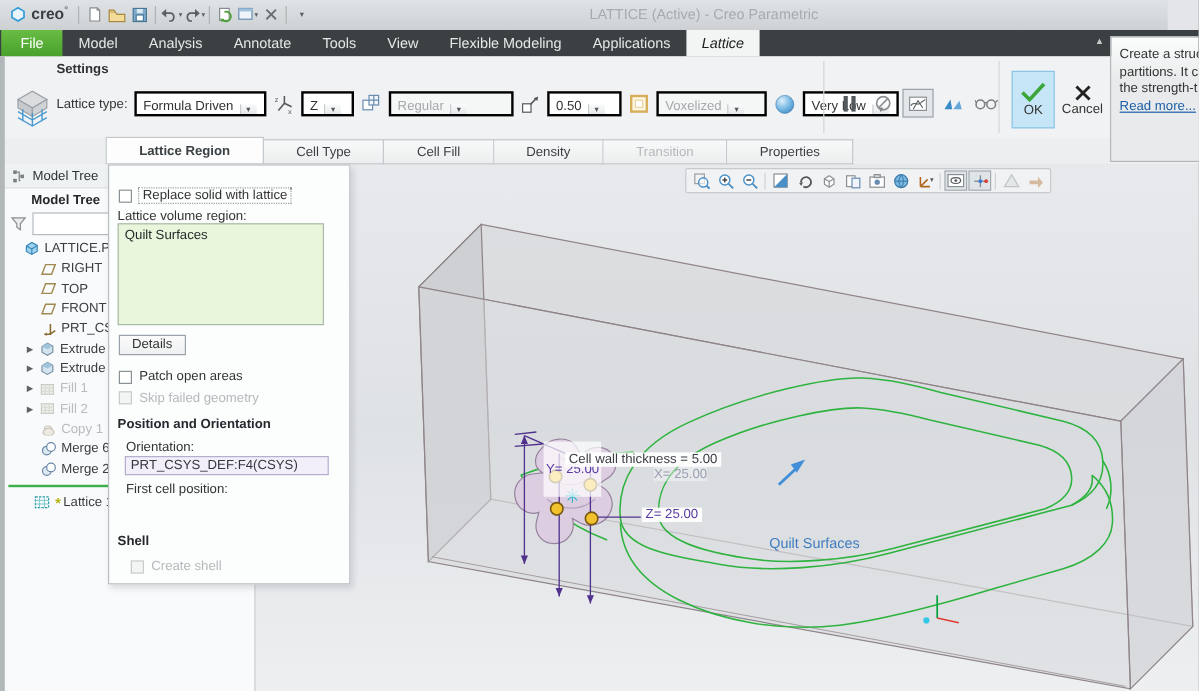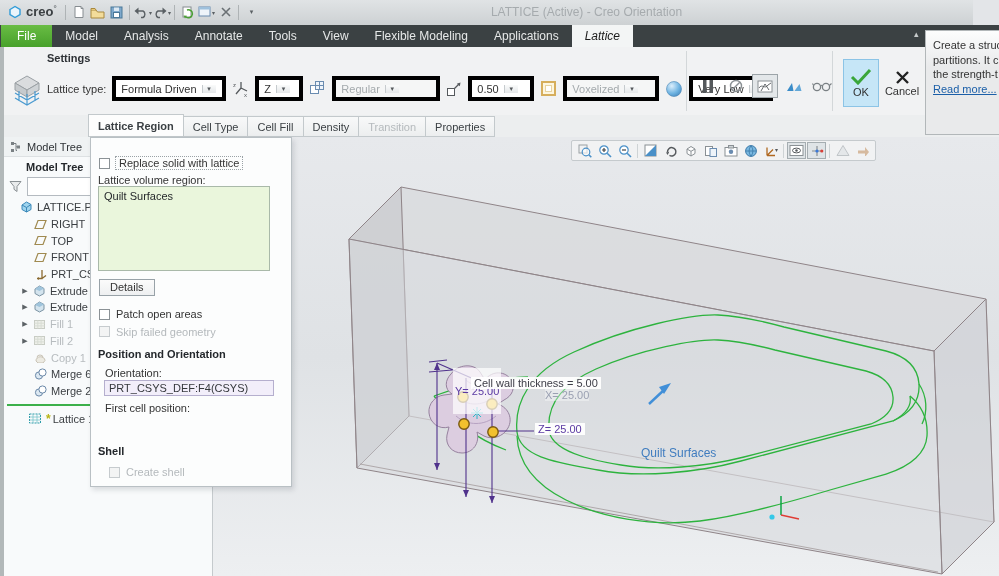--- a/index.html
+++ b/index.html
@@ -17,40 +17,40 @@
   #menubar{left:0;top:25px;width:999px;height:22px;background:#3b4143;display:flex;align-items:stretch}
   .mtab{display:flex;align-items:center;padding:0 13px;font-size:12px;color:#e6e8e8;white-space:nowrap}
   .mtab.file{background:linear-gradient(#69bc44,#48a12b);color:#fff;padding:0 16px;margin-left:1px}
   .mtab.activem{background:#f3f5f5;color:#1c1c1c;font-style:italic}
   #ribcollapse{left:914px;top:29px;color:#c6cacb;font-size:9px}
   
   #ribbon{left:0;top:47px;width:999px;height:68px;background:#f1f2f3;border-bottom:1px solid #d4d8da}
   #grouplabel{left:47px;top:5px;font-weight:bold;color:#2e3236}
   #bigicon{left:9px;top:24px}
   #ribrow{left:47px;top:29px;display:flex;align-items:center;gap:6px}
-  .combo{display:flex;align-items:center;height:17px;border:4px solid #000000;background:#fff}
+  .combo{display:flex;align-items:flex-end;height:17px;border:2px solid #000000;background:#fff}
   .combo .val{display:flex;align-items:center;padding:0 5px;white-space:nowrap;overflow:hidden}
   .combo .dd{width:13px;border-left:1px solid #c6cbce;background:linear-gradient(#fafbfb,#e5e8ea);
              display:flex;align-items:center;justify-content:center;font-size:7px;color:#55595c}
   .combo.dis{background:#f5f6f6}
   .combo.dis .val{color:#a4aaad}
   .ricon{display:flex;align-items:center;justify-content:center}
   .rsep{position:absolute;top:4px;width:1px;height:60px;background:#d3d7d9}
   .toolbtn{width:24px;height:22px;display:flex;align-items:center;justify-content:center}
   .toolbtn.pressed{background:#e3e7e9;border:1px solid #9ca4a8}
   #okbtn{left:843px;top:12px;width:34px;height:46px;background:#c6e6f7;border:1px solid #8cc4e6;
          display:flex;flex-direction:column;align-items:center;justify-content:center;gap:1px}
   #cancelbtn{left:882px;top:16px;width:40px;height:40px;display:flex;flex-direction:column;align-items:center;justify-content:center}
   
   #help{right:0;top:30px;width:66px;height:96px;background:linear-gradient(#fcfdfd,#e9eaeb 35%);
         border:1px solid #b2b7b9;border-right:none;padding:7px 0 0 7px;line-height:14.5px;color:#333;z-index:40;overflow:hidden;white-space:nowrap}
   #help a{color:#1b5fa8;}
   
   #tabstrip{left:0;top:115px;width:999px;height:22px;background:#eceeef;display:flex;align-items:flex-end;padding-left:88px;box-sizing:border-box}
-  .dtab{height:19px;padding:0 9px;display:flex;align-items:center;background:linear-gradient(#f8f9f9,#ecEEef);
+  .dtab{height:19px;padding:0 27px;display:flex;align-items:center;background:linear-gradient(#f8f9f9,#ecEEef);
         border:1px solid #c3c9cc;border-left:none;color:#3b4044;white-space:nowrap}
   .dtab:first-child{border-left:1px solid #c3c9cc}
   .dtab.activet{background:#fdfdfd;font-weight:bold;height:21px;z-index:5}
   .dtab.dist{color:#b5babd}
   
   #mainrow{left:0;top:137px;width:999px;height:439px}
   #sliver{left:0;top:47px;width:4px;height:529px;background:#b2b8b9}
   #navigator{left:4px;top:0;width:209px;height:439px;background:#f8fafb;border-right:1px solid #c5cacd;box-sizing:border-box;overflow:hidden}
   #navheader{left:0;top:0;width:209px;height:20px;display:flex;align-items:center;gap:5px;padding-left:6px;box-sizing:border-box;background:#eff2f3;border-bottom:1px solid #dde1e3;color:#2f3337}
   #navtitle{left:22px;top:24px;font-weight:bold;color:#24282c}
@@ -153,21 +153,21 @@
       <div class="qbtn">
           <svg width="12" height="12">
             <path d="M2,2 L10,10 M10,2 L2,10" stroke="#6a7074" stroke-width="1.6"></path>
           </svg>
         </div>
       <div class="qsep"></div>
       <div class="qbtn">
           <span style="font-size:7px;color:#5a6064">▾</span>
         </div>
     </div>
-    <div id="wtitle" class="abs">LATTICE (Active) - Creo Orientation</div>
+    <div id="wtitle" class="abs">LATTICE (Active) - Creo Parametric</div>
   </div>
 
   <div id="menubar" class="abs">
     <div class="mtab file">File</div>
     <div class="mtab">Model</div>
     <div class="mtab">Analysis</div>
     <div class="mtab">Annotate</div>
     <div class="mtab">Tools</div>
     <div class="mtab">View</div>
     <div class="mtab">Flexible Modeling</div>

